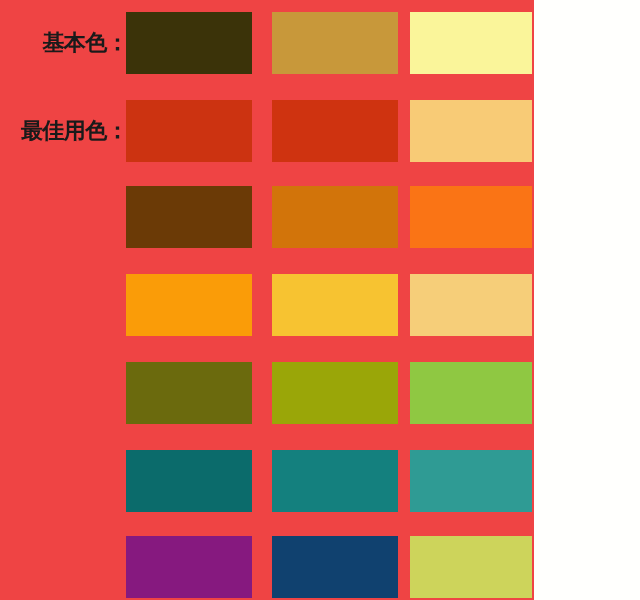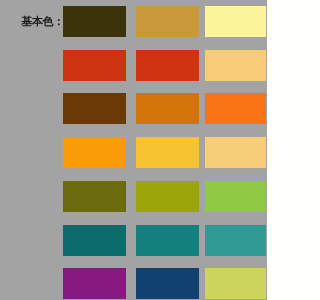--- a/index.html
+++ b/index.html
@@ -11,21 +11,21 @@
     height: 300px;
     background: #fffffd;
     font-family: "DejaVu Sans", "Liberation Sans", sans-serif;
     overflow: hidden;
     position: relative;
   }
   .palette-sheet {
     position: relative;
     width: 267px;
     height: 300px;
-    background: #a3a3a3;
+    background: #ef4444;
   }
   .swatch-row {
     position: absolute;
     left: 0;
     width: 267px;
     height: 32px;
   }
   .row-label {
     position: absolute;
     right: 203px;
@@ -53,20 +53,21 @@
 <body>
 
 <div class="palette-sheet">
     <div class="swatch-row" style="top: 6px;">
       <div class="row-label">基本色：</div>
       <div class="swatch c1" title="#3b3309" style="background: rgb(59, 51, 9);"></div>
       <div class="swatch c2" title="#c8983a" style="background: rgb(200, 152, 58);"></div>
       <div class="swatch c3" title="#faf59a" style="background: rgb(250, 245, 154);"></div>
     </div>
     <div class="swatch-row" style="top: 50px;">
+      <div class="row-label">最佳用色：</div>
       <div class="swatch c1" title="#cc3311" style="background: rgb(204, 51, 17);"></div>
       <div class="swatch c2" title="#cf3310" style="background: rgb(207, 51, 16);"></div>
       <div class="swatch c3" title="#f8cb76" style="background: rgb(248, 203, 118);"></div>
     </div>
     <div class="swatch-row" style="top: 93px;">
       <div class="swatch c1" title="#6b3a06" style="background: rgb(107, 58, 6);"></div>
       <div class="swatch c2" title="#d2740a" style="background: rgb(210, 116, 10);"></div>
       <div class="swatch c3" title="#fa7415" style="background: rgb(250, 116, 21);"></div>
     </div>
     <div class="swatch-row" style="top: 137px;">

